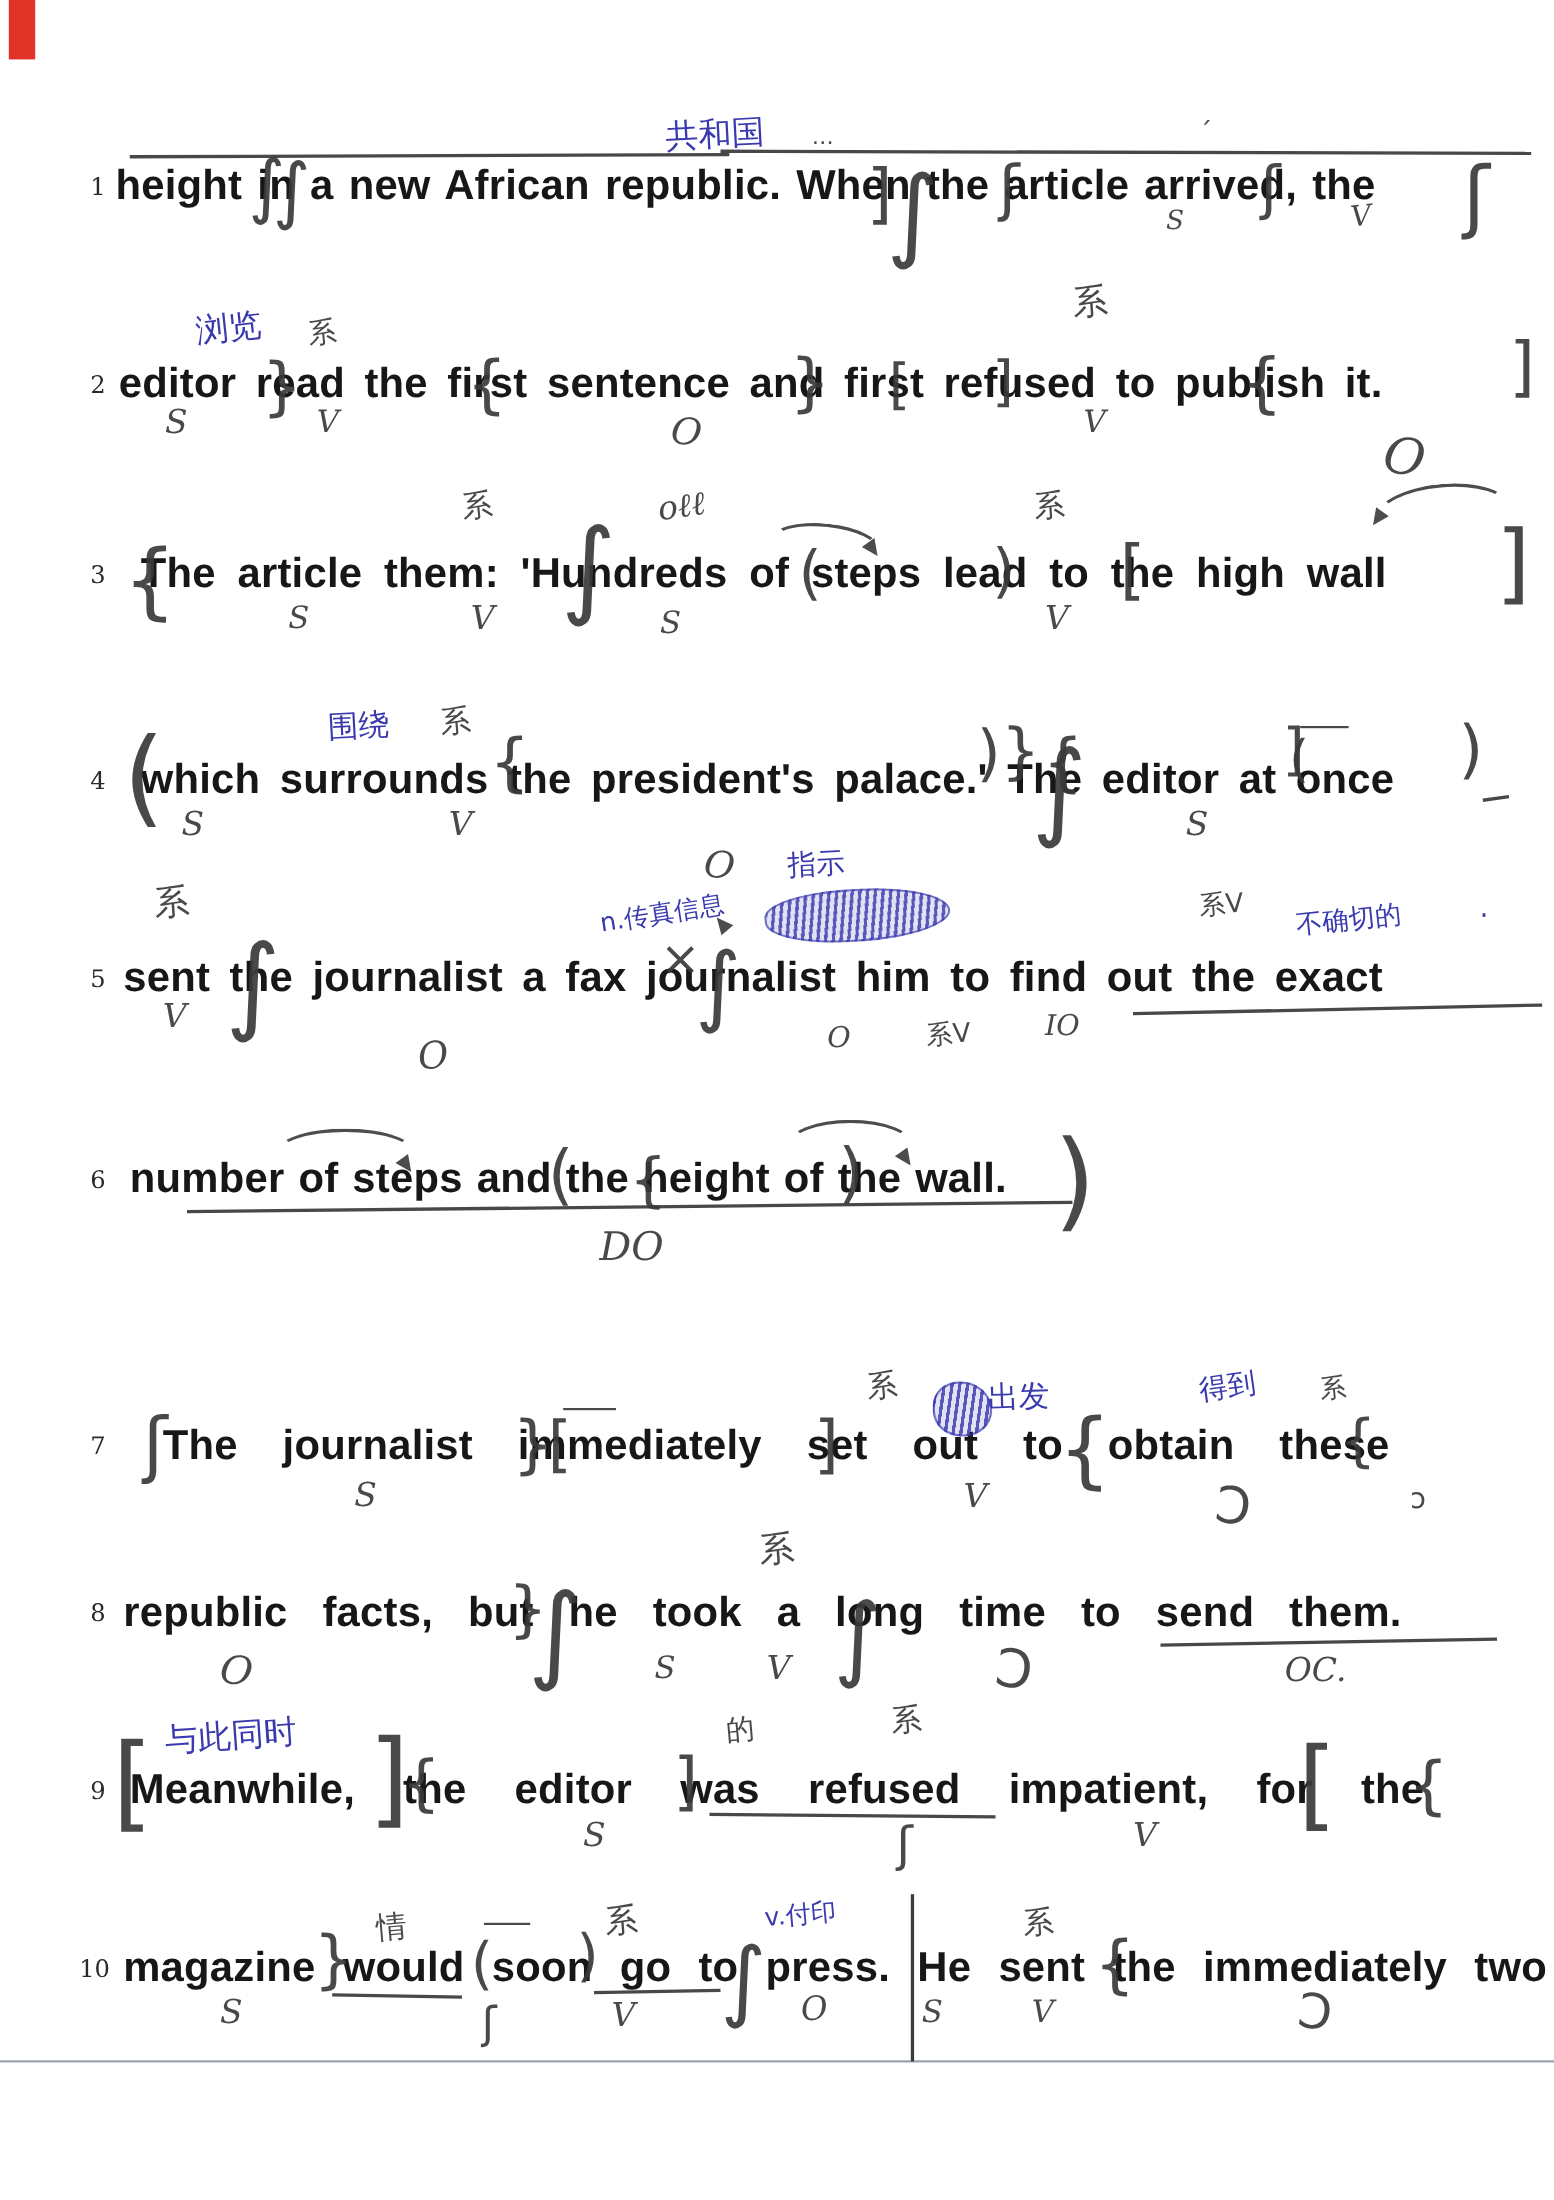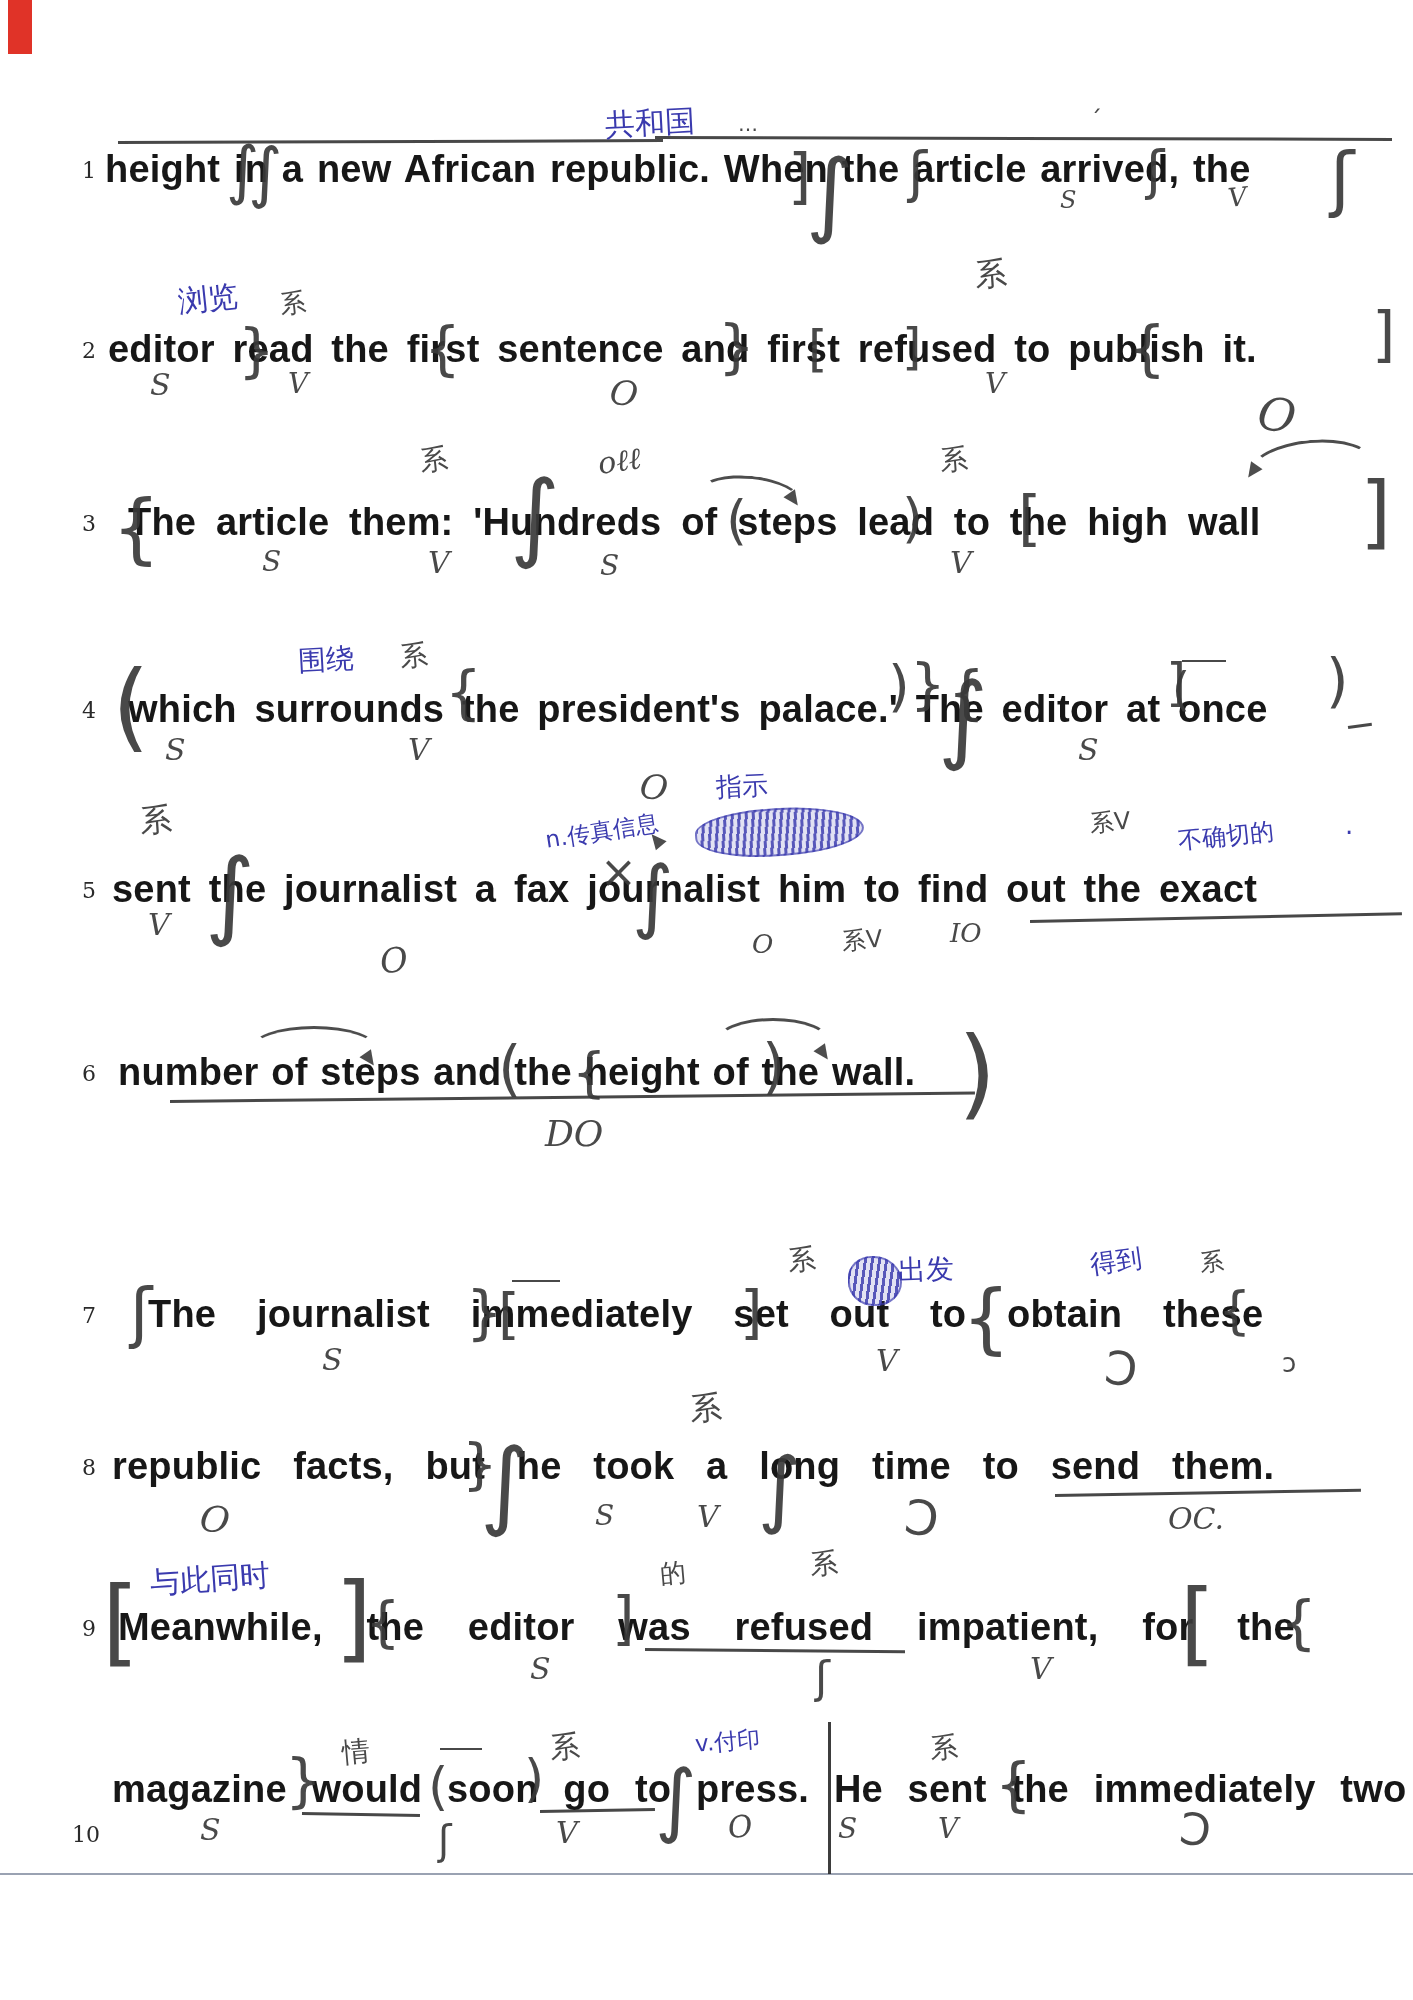--- a/index.html
+++ b/index.html
@@ -75,21 +75,21 @@
       </div>
       <div class="line" style="top: 1447px;">
         <span class="num" style="left: 82px; top: 8px;">8</span>
         <span class="txt" style="left: 112px; top: 0px; word-spacing: 21px;">republic facts, but he took a long time to send them.</span>
       </div>
       <div class="line" style="top: 1608px;">
         <span class="num" style="left: 82px; top: 8px;">9</span>
         <span class="txt" style="left: 118px; top: 0px; word-spacing: 33px;">Meanwhile, the editor was refused impatient, for the</span>
       </div>
       <div class="line" style="top: 1770px;">
-        <span class="num" style="left: 72px; top: 8px; margin-top: 44px;">10</span>
+        <span class="num" style="left: 72px; top: 8px;">10</span>
         <span class="txt" style="left: 112px; top: 0px; word-spacing: 14px;">magazine would soon go to press. He sent the immediately two</span>
       </div>
     </div>
   <div id="blue-layer">
       <span class="blue" style="left: 605px; top: 108px; font-size: 30px; transform: rotate(-3deg);">共和国</span>
       <span class="blue" style="left: 178px; top: 284px; font-size: 30px; transform: rotate(-6deg);">浏览</span>
       <span class="blue" style="left: 298px; top: 646px; font-size: 28px; transform: rotate(-3deg);">围绕</span>
       <span class="blue" style="left: 545px; top: 820px; font-size: 23px; transform: rotate(-9deg);">n.传真信息</span>
       <span class="blue" style="left: 716px; top: 773px; font-size: 26px; transform: rotate(-3deg);">指示</span>
       <span class="blue" style="left: 1178px; top: 824px; font-size: 24px; transform: rotate(-6deg);">不确切的</span>

